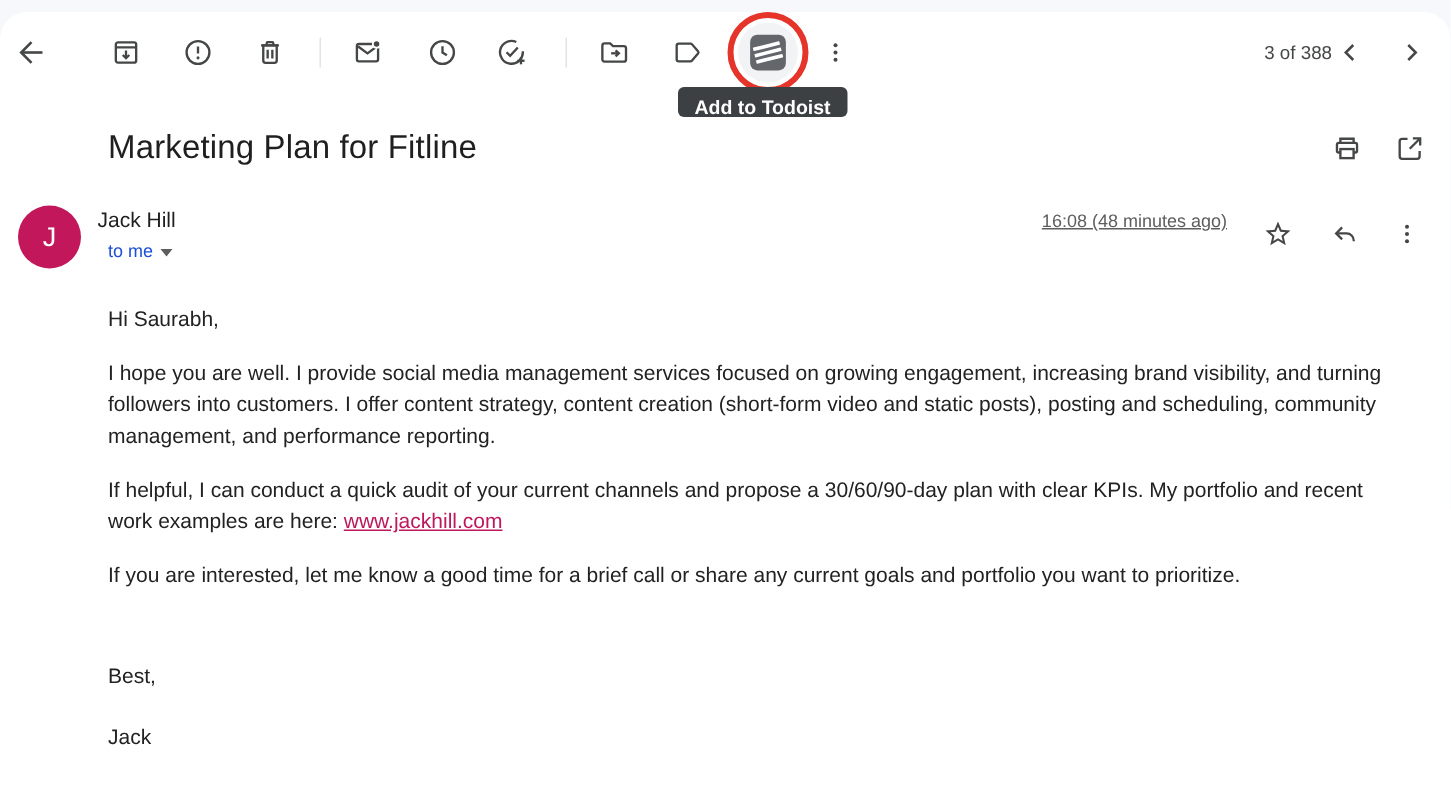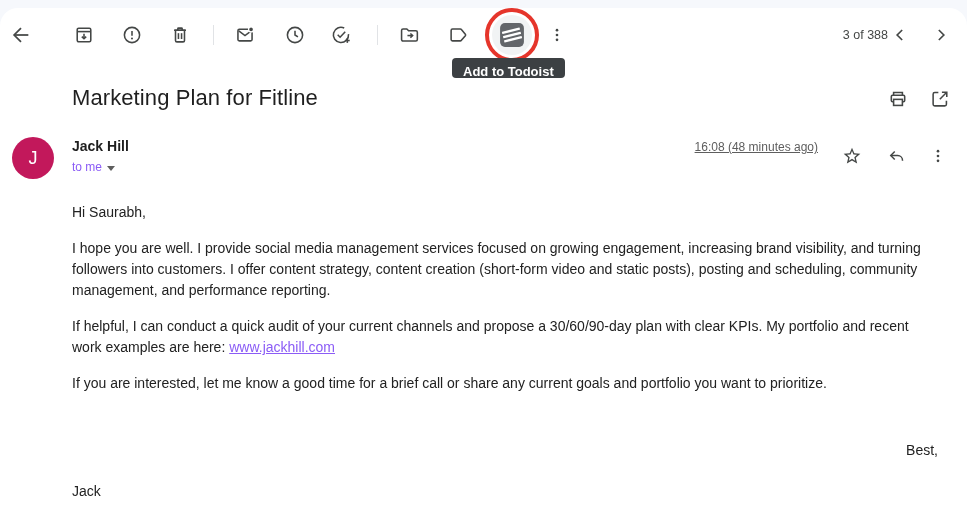--- a/index.html
+++ b/index.html
@@ -31,37 +31,37 @@
           font-size:12.5px; color:#444746; }
 
   
   .subject { position:absolute; left:72px; top:77px; font-size:22px;
           color:#1f1f1f; letter-spacing:.1px; }
 
   
   .avatar { position:absolute; left:12px; top:129px; width:42px; height:42px;
           border-radius:50%; background:#c2185b; color:#fff; font-size:18px;
           display:flex; align-items:center; justify-content:center; cursor:pointer; }
-  .sender-name { position:absolute; left:72px; top:130px; font-size:14px;
-          font-weight:bold; color:#1f1f1f; cursor:pointer;text-align:center; }
-  .to-row { position:absolute; left:72px; top:152px; font-size:12px; color:#8b5cf6;
+  .sender-name { position:absolute; left:65px; top:130px; font-size:14px;
+          font-weight:normal; color:#1f1f1f; cursor:pointer;text-align:center; }
+  .to-row { position:absolute; left:72px; top:152px; font-size:12px; color:#1d4ed8;
           display:flex; align-items:center; gap:5px; cursor:pointer; }
   .caret-down { width:0; height:0; border-left:4px solid transparent;
           border-right:4px solid transparent; border-top:5px solid #5e5e5e;
           margin-top:2px; }
   .timestamp { position:absolute; right:149px; top:132px; font-size:12px;
           color:#5e5e5e; white-space:nowrap;text-decoration:underline; }
 
   
   .mail-body { position:absolute; left:72px; top:194px; width:866px;
           font-size:14px; line-height:21px; color:#222222; }
   .mail-body p { margin:0 0 15px 0; }
   .mail-body p.gap-xl { margin-bottom:46px; }
-  .mail-body p.gap-lg { margin-bottom:20px;text-align:right; }
-  .link { color:#8b5cf6; text-decoration:underline; cursor:pointer;margin-top:43px; }
+  .mail-body p.gap-lg { margin-bottom:20px; }
+  .link { color:#be185d; text-decoration:underline; cursor:pointer;margin-top:43px; }
 </style>
 </head>
 <body>
 
 <div class="card">
 
   <div class="ibtn" style="left:1px;top:7px;">
     <span>
       <svg width="22" height="22" viewBox="0 0 24 24" fill="none" stroke="#444746" stroke-width="1.9">
         <path d="M20 12H5.5"></path>

